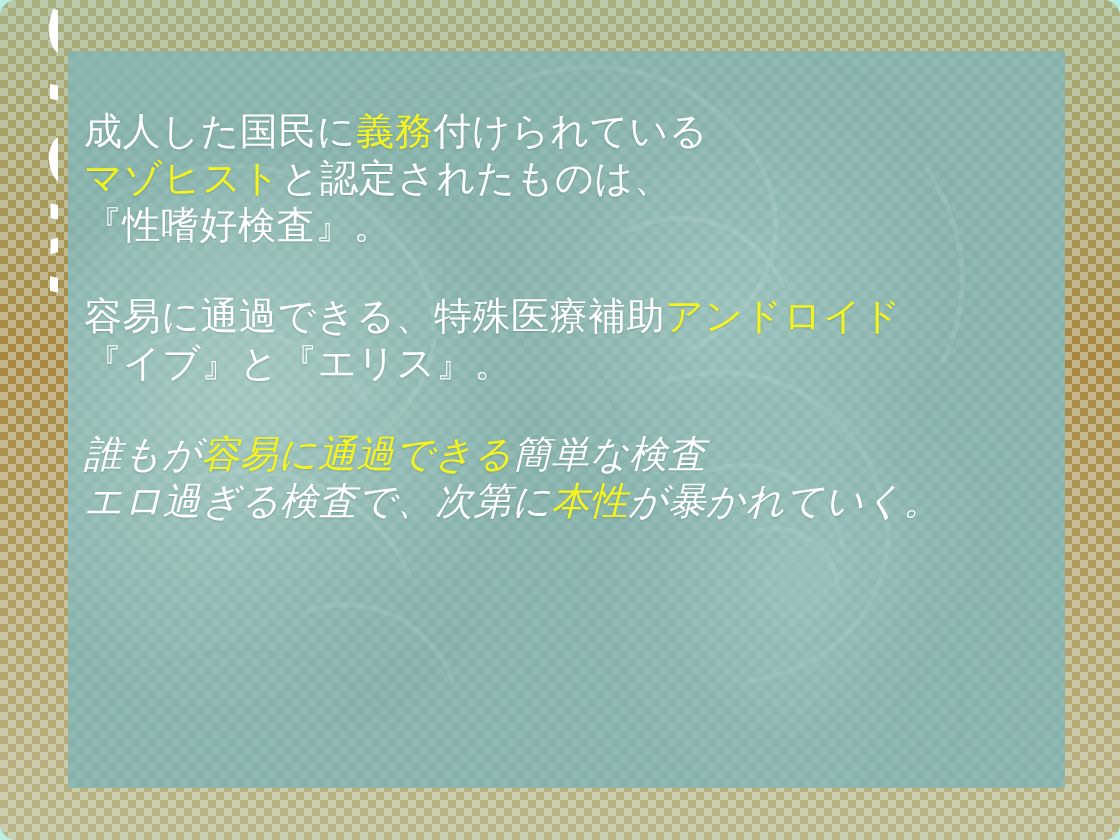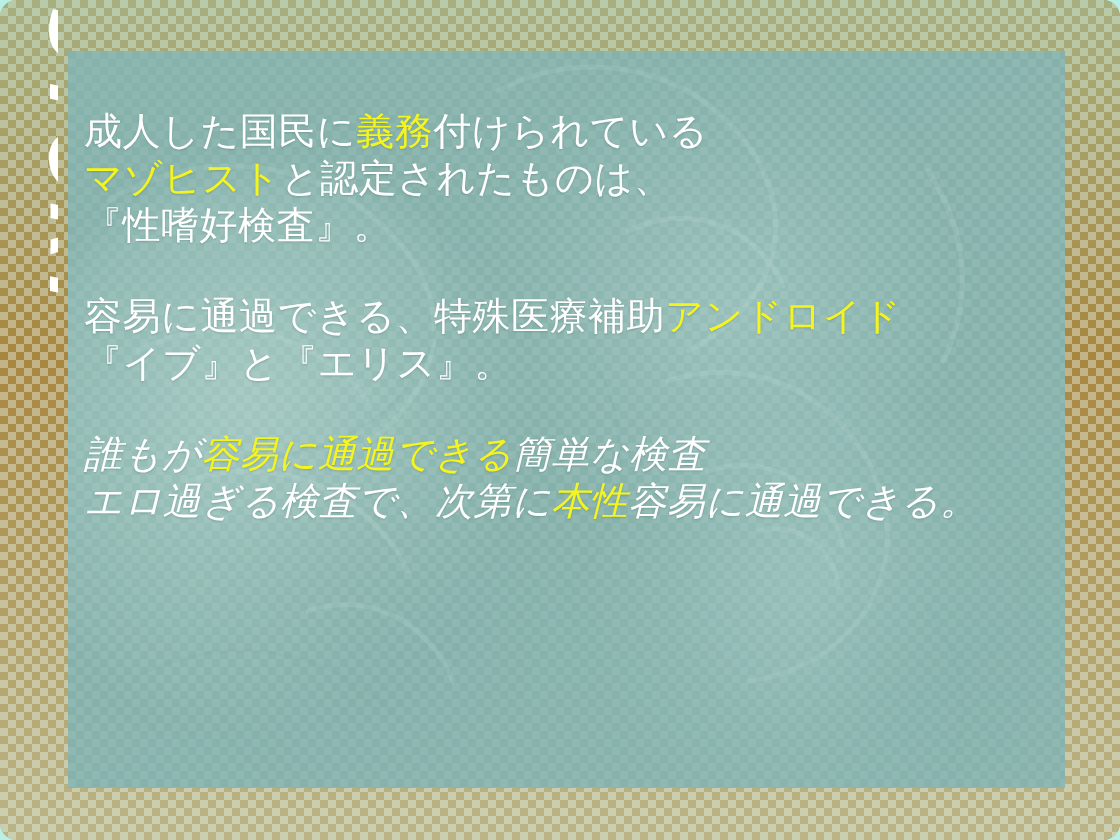--- a/index.html
+++ b/index.html
@@ -228,17 +228,17 @@
         <div class="tline"><span>成人した国民に</span><span class="hl">義務</span><span>付けられている</span></div>
         <div class="tline"><span class="hl">マゾヒスト</span><span>と認定されたものは、</span></div>
         <div class="tline"><span>『性嗜好検査』。</span></div>
       </div>
       <div class="para">
         <div class="tline"><span>容易に通過できる、特殊医療補助</span><span class="hl">アンドロイド</span></div>
         <div class="tline"><span>『イブ』と『エリス』。</span></div>
       </div>
       <div class="para">
         <div class="tline"><span>誰もが</span><span class="hl">容易に通過できる</span><span>簡単な検査</span></div>
-        <div class="tline"><span>エロ過ぎる検査で、次第に</span><span class="hl">本性</span><span>容易に通過できる。</span></div>
+        <div class="tline"><span>エロ過ぎる検査で、次第に</span><span class="hl">本性</span><span>が暴かれていく。</span></div>
       </div>
     </div>
 
 </div>
 
 </body></html>

